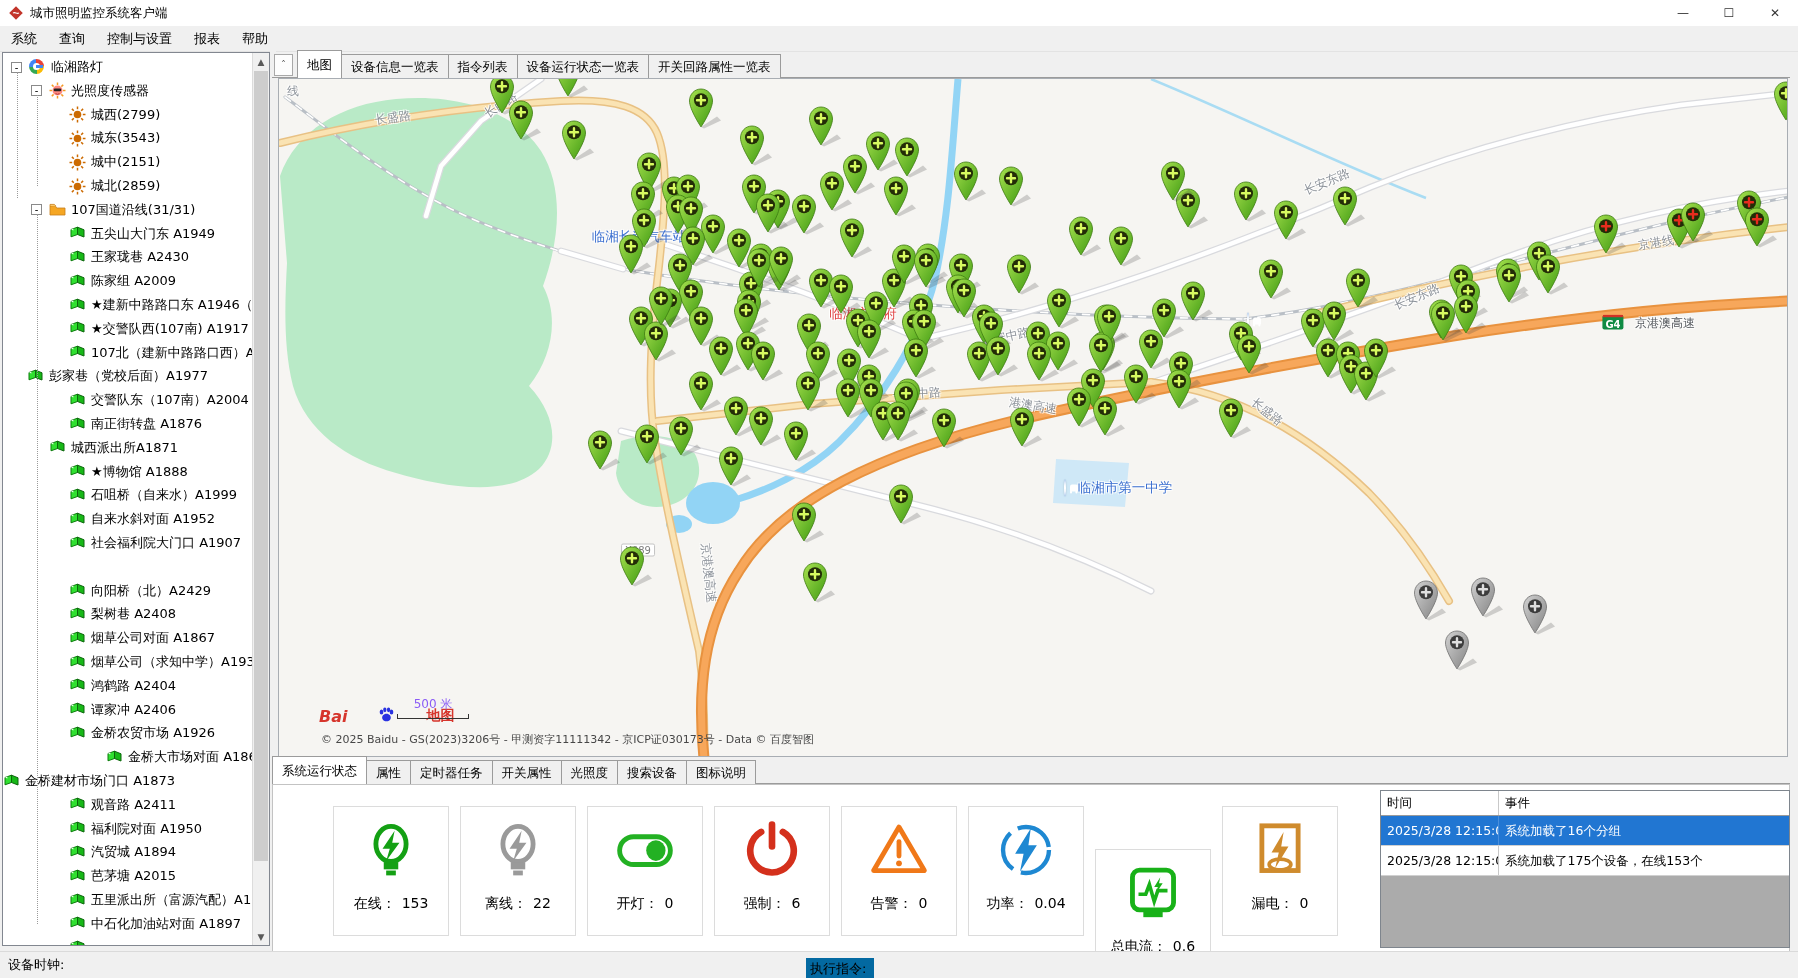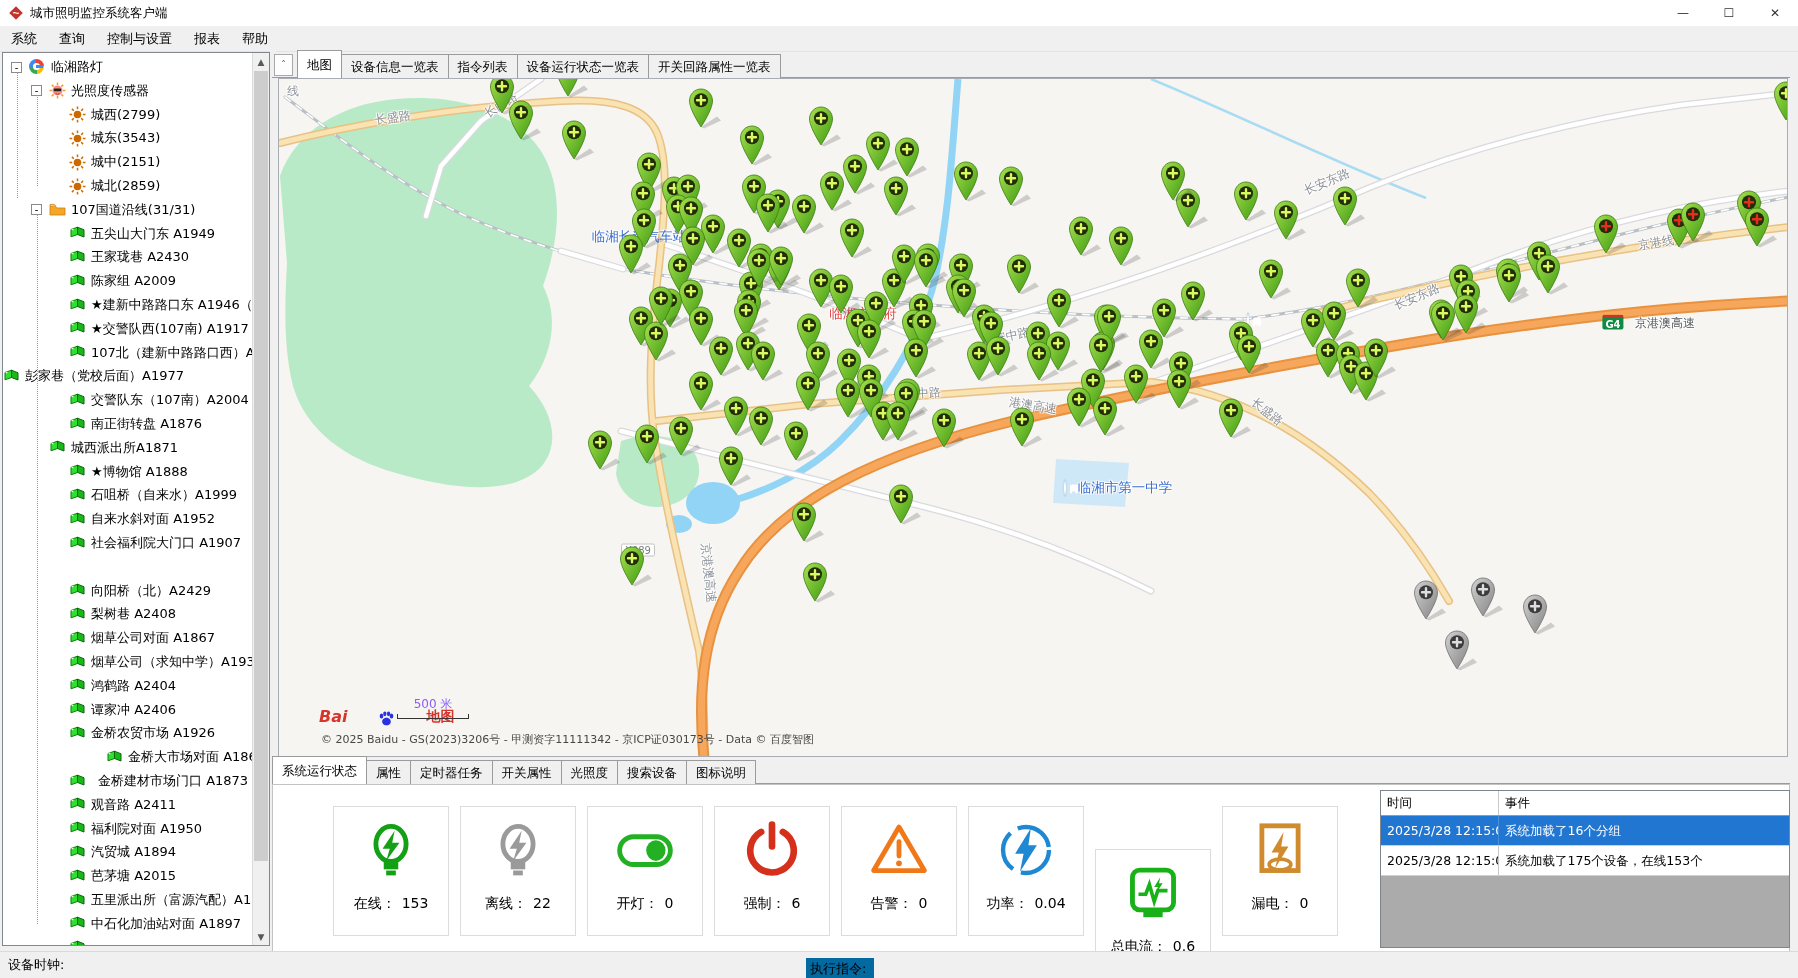--- a/index.html
+++ b/index.html
@@ -51,21 +51,21 @@
   .mlabel.gbadge { background:#0f8b43; color:#fff; font-size:10px; font-weight:bold; padding:1px 3px 0; border-radius:2px; border-top:3px solid #d03227; text-shadow:none; }
   .mpoi { position:absolute; transform:translate(-50%,-50%); }
   .poi-sq { width:16px; height:16px; background:#3a7bd5; border:1px solid #fff; border-radius:3px; box-shadow:0 0 2px #0003; position:relative; }
   .poi-sq::after { content:""; position:absolute; left:3px; top:3px; width:8px; height:5px; background:#fff; border-radius:1px; }
   .poi-sq::before { content:""; position:absolute; left:3px; bottom:2.5px; width:3px; height:3px; background:#fff; border-radius:50%; box-shadow:5px 0 0 #fff; }
   .poi-ci { width:17px; height:17px; background:#3a7bd5; border:1.5px solid #fff; border-radius:50%; box-shadow:0 0 2px #0003; position:relative; }
   .poi-ci::after { content:""; position:absolute; left:4.5px; top:3.5px; width:8px; height:7px; background:#fff; border-radius:2px 2px 1px 1px; }
   .poi-ci::before { content:""; position:absolute; left:4.5px; bottom:2.5px; width:2.6px; height:2.6px; background:#fff; border-radius:50%; box-shadow:5.4px 0 0 #fff; z-index:1; }
   .marker { position:absolute; width:36px; height:42px; pointer-events:auto; }
   
-  #maplogo { position:absolute; left:40px; bottom:30px; display:flex; align-items:flex-end; font-weight:bold;gap:30px; }
+  #maplogo { position:absolute; left:40px; bottom:30px; display:flex; align-items:flex-start; font-weight:bold;gap:30px; }
   #maplogo .bai { color:#d6352c; font-size:16px; font-style:italic; }
   #maplogo .paw { width:17px; height:15px; margin:0 1px; }
   #maplogo .ditu { color:#d6352c; font-size:14px; }
   #mapscale { position:absolute; left:118px; bottom:37px; width:72px; text-align:center; font-size:12px; color:#8b5cf6; }
   #mapscale .bar { height:4px; border:1.5px solid #333; border-top:none; margin-top:1px; }
   #mapcopy { position:absolute; left:42px; bottom:9px; font-size:11px; color:#474747; white-space:nowrap; }
   
   #bottompanel { position:absolute; left:272px; top:784px; width:1518px; height:168px; background:#fff; border:1px solid #c3c3c3; box-sizing:border-box; }
   .scard { position:absolute; top:21px; width:116px; height:130px; background:#fff; border:1px solid #dcdcdc; box-sizing:border-box; text-align:center; }
   .scard .cicon { margin-top:14px; height:62px; display:flex; justify-content:center; }
@@ -281,21 +281,21 @@
       <div class="trow" style="top: 285.6px; padding-left: 66px;">
         <span class="ticon" style="margin-left: 0px;">
           <svg viewBox="0 0 17 17">
             <path d="M2,4.5 L8.5,2.2 L8.5,9.5 L2,11.8 Z" fill="#30e030" stroke="#0c7a0c" stroke-width="1"></path>
             <path d="M8.5,2.2 L15,4.8 L15,12 L8.5,9.5 Z" fill="#17b817" stroke="#0c660c" stroke-width="1"></path>
             <path d="M2,4.5 L4.4,3.6 L4.4,5.4 Z" fill="#eaffea"></path>
           </svg>
         </span>
         <span class="tlabel">107北（建新中路路口西）A2014</span>
       </div>
-      <div class="trow" style="top: 309.4px; ">
+      <div class="trow" style="top: 309.4px;  margin-left: 24px;">
         <span class="ticon" style="margin-left: 0px;">
           <svg viewBox="0 0 17 17">
             <path d="M2,4.5 L8.5,2.2 L8.5,9.5 L2,11.8 Z" fill="#30e030" stroke="#0c7a0c" stroke-width="1"></path>
             <path d="M8.5,2.2 L15,4.8 L15,12 L8.5,9.5 Z" fill="#17b817" stroke="#0c660c" stroke-width="1"></path>
             <path d="M2,4.5 L4.4,3.6 L4.4,5.4 Z" fill="#eaffea"></path>
           </svg>
         </span>
         <span class="tlabel">彭家巷（党校后面）A1977</span>
       </div>
       <div class="trow" style="top: 333.2px; padding-left: 66px;">
@@ -441,21 +441,21 @@
       <div class="trow" style="top: 690.2px; padding-left: 66px; margin-left: 37px;">
         <span class="ticon" style="margin-left: 0px;">
           <svg viewBox="0 0 17 17">
             <path d="M2,4.5 L8.5,2.2 L8.5,9.5 L2,11.8 Z" fill="#30e030" stroke="#0c7a0c" stroke-width="1"></path>
             <path d="M8.5,2.2 L15,4.8 L15,12 L8.5,9.5 Z" fill="#17b817" stroke="#0c660c" stroke-width="1"></path>
             <path d="M2,4.5 L4.4,3.6 L4.4,5.4 Z" fill="#eaffea"></path>
           </svg>
         </span>
         <span class="tlabel">金桥大市场对面 A1869</span>
       </div>
-      <div class="trow" style="top: 714px; padding-left: 66px; gap: 7px;">
+      <div class="trow" style="top: 714px; ">
         <span class="ticon" style="margin-left: 0px;">
           <svg viewBox="0 0 17 17">
             <path d="M2,4.5 L8.5,2.2 L8.5,9.5 L2,11.8 Z" fill="#30e030" stroke="#0c7a0c" stroke-width="1"></path>
             <path d="M8.5,2.2 L15,4.8 L15,12 L8.5,9.5 Z" fill="#17b817" stroke="#0c660c" stroke-width="1"></path>
             <path d="M2,4.5 L4.4,3.6 L4.4,5.4 Z" fill="#eaffea"></path>
           </svg>
         </span>
         <span class="tlabel">金桥建材市场门口 A1873</span>
       </div>
       <div class="trow" style="top: 737.8px; padding-left: 66px;">

